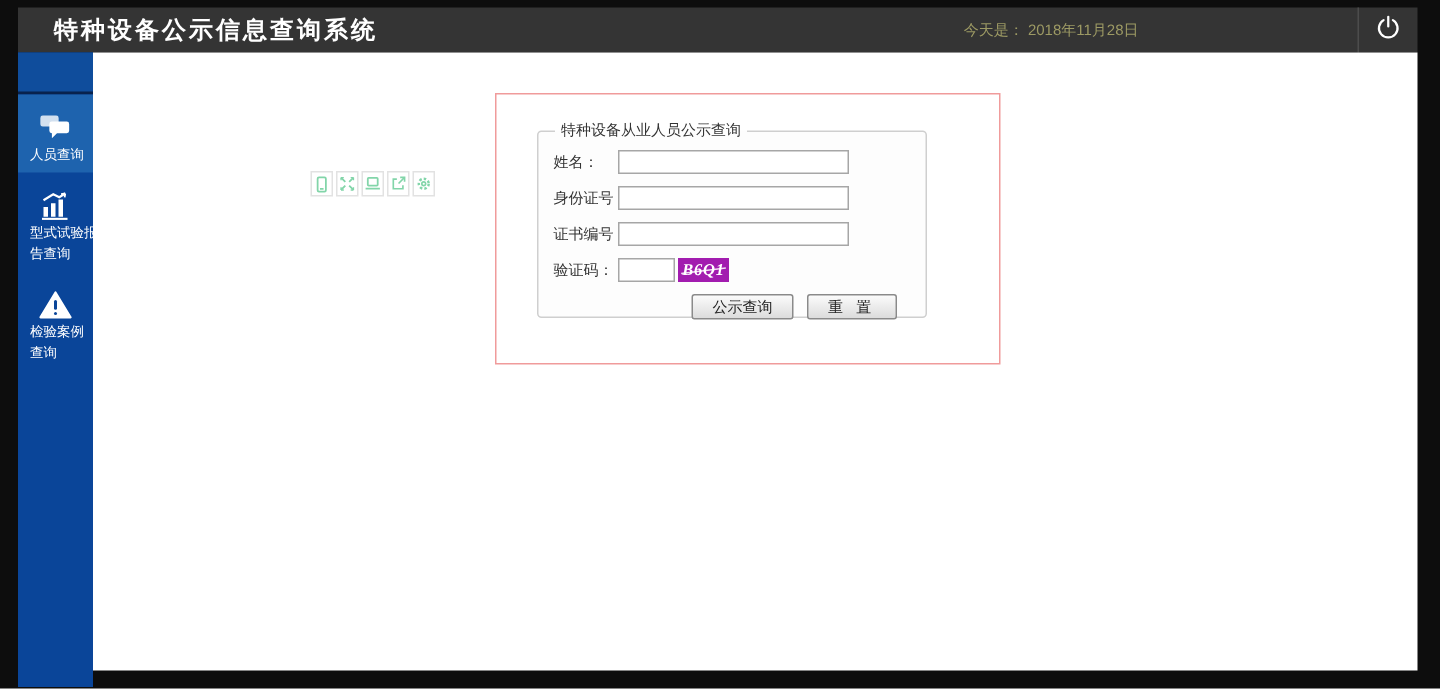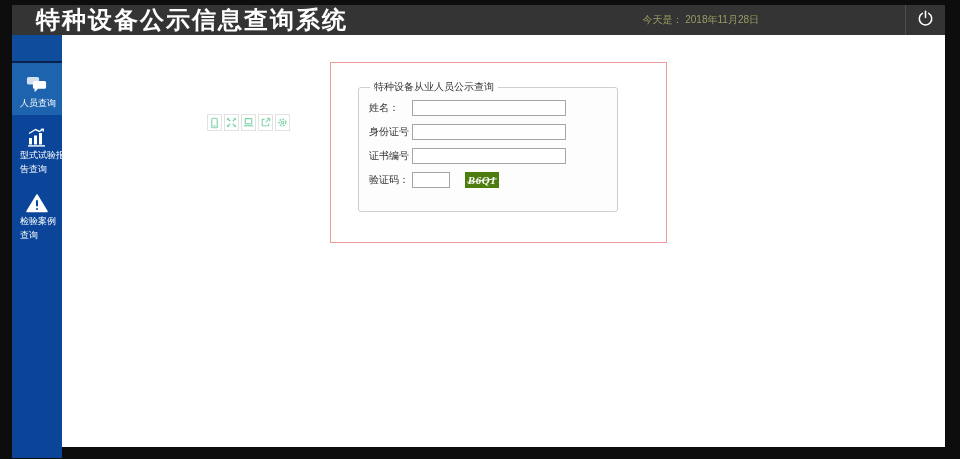--- a/index.html
+++ b/index.html
@@ -12,21 +12,21 @@
   }
 
   
   .app-header {
     position: absolute; left: 12px; top: 5px; width: 933px; height: 30px;
     background: #343434;
     display: flex; align-items: center;
   }
   .app-title {
     margin-left: 24px;
-    color: #ffffff; font-size: 24px; font-weight: bold; letter-spacing: 2px;
+    color: #ffffff; font-size: 16px; font-weight: bold; letter-spacing: 2px;
     white-space: nowrap;
     font-family: Liberation Serif, serif;
   }
   .header-date {
     margin-left: auto; margin-right: 146px;
     font-size: 10px; color: #9d9a64; white-space: nowrap;
   }
   .header-divider { width: 1px; height: 30px; background: #4c4c4c; }
   .power-button {
     width: 39px; height: 30px; display: flex; align-items: center; justify-content: center;
@@ -84,21 +84,21 @@
   .form-row { display: flex; align-items: center; height: 24px; }
   .form-label {
     width: 43px; font-size: 10px; color: #333; white-space: nowrap; flex-shrink: 0;
   }
   .text-input {
     width: 154px; height: 16px; border: 1px solid #a6a6a6; background: #fff;
     font-size: 10px; padding: 0 3px; outline: none;
   }
   .captcha-input { width: 38px; }
   .captcha-box {
-    width: 34px; height: 16px; margin-left: 15px; background: #4d7c0f;
+    width: 34px; height: 16px; margin-left: 2px; background: #a21caf;
     color: #ffffff; font-size: 11px; font-weight: bold; font-style: italic;
     font-family: "Liberation Serif", serif;
     display: flex; align-items: center; justify-content: center;
     position: relative; cursor: pointer; letter-spacing: 0.5px;
   }
   .captcha-box::after {
     content: ""; position: absolute; left: 2px; right: 2px; top: 8px; height: 1px;
     background: rgba(255,255,255,0.85); transform: rotate(-7deg);
   }
   .button-row { margin-top: 4px; display: flex; gap: 9px; padding-left: 92px; }
@@ -227,16 +227,20 @@
         <span class="form-label">证书编号：</span>
         <input class="text-input" type="text" value="" style="">
       </div>
 
       <div class="form-row">
         <span class="form-label">验证码：</span>
         <input class="text-input captcha-input" type="text" value="" style="">
         <span class="captcha-box">B6Q1</span>
       </div>
 
+      <div class="button-row">
+        <button class="form-btn btn-submit">公示查询</button>
+        <button class="form-btn btn-reset">重 置</button>
+      </div>
     </fieldset>
   </div>
 
 </div>
 
 </body></html>

